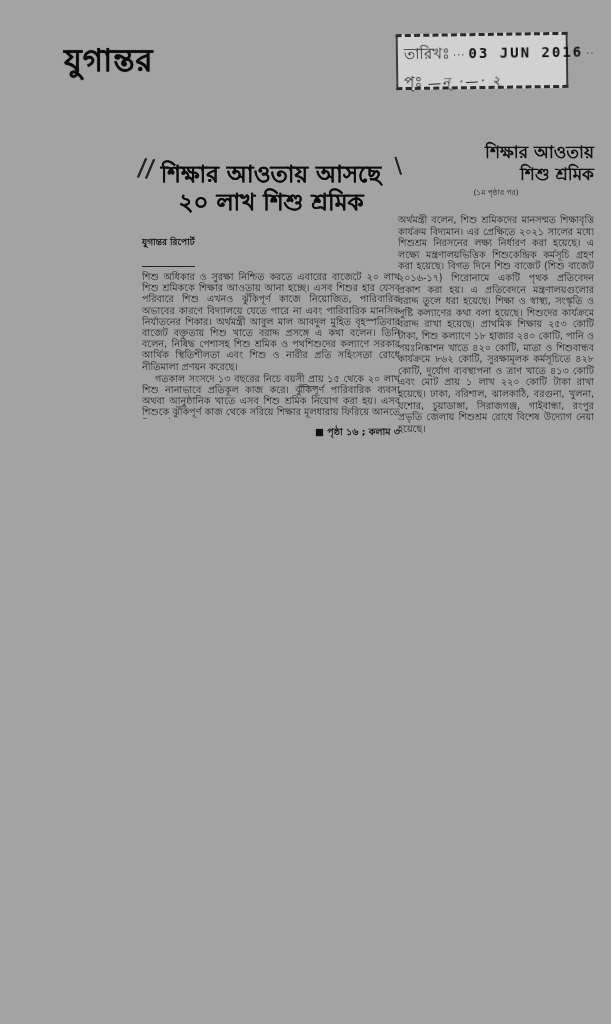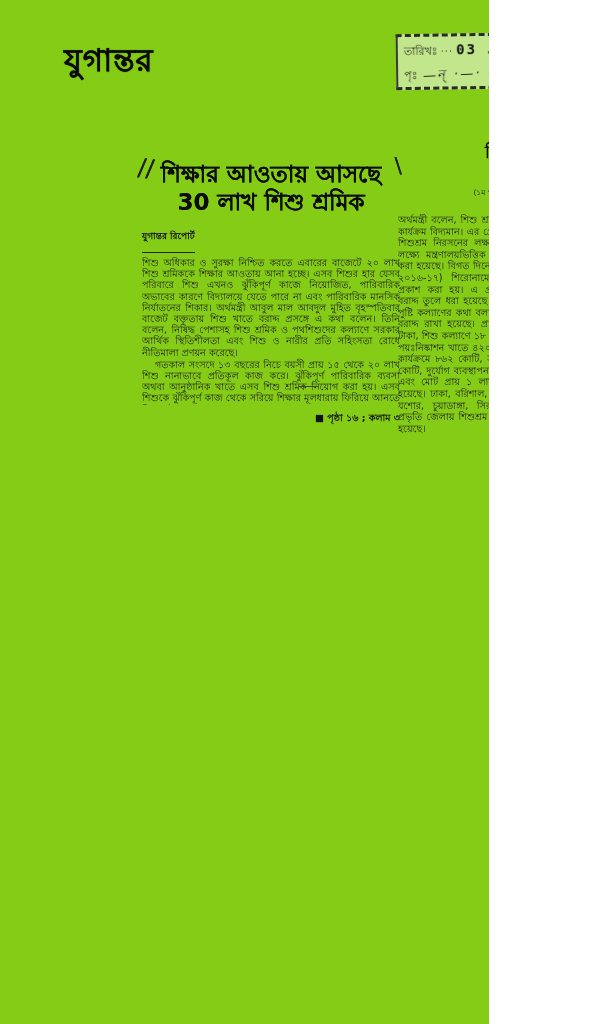--- a/index.html
+++ b/index.html
@@ -1,19 +1,19 @@
 <!DOCTYPE html>
 <html><head>
 <meta charset="utf-8">
 <style>
   * { margin:0; padding:0; box-sizing:border-box; }
   html,body { background:#ffffff; }
   .page {
-    position:relative; width:489px; height:1024px;
-    background:#84cc16; overflow:hidden;
+    position:relative; width:611px; height:1024px;
+    background:#a3a3a3; overflow:hidden;
     font-family:"DejaVu Sans","Liberation Sans",sans-serif;
     color:#1a1a1a;
   }
 
   
   .masthead {
     position:absolute; left:64px; top:36px;
     font-size:31px; font-weight:bold; color:#0a0a0a;
     letter-spacing:1px;
     text-shadow:0 0 1px rgba(0,0,0,.75);
@@ -23,21 +23,21 @@
   
   .stamp {
     position:absolute; left:396px; top:33px; width:172px; height:56px;
     border-top:3px dashed #2a2a2a; border-bottom:3px dashed #2a2a2a;
     border-left:2px solid #3a3a3a; border-right:2px solid #3a3a3a;
     transform:rotate(-0.8deg);
     padding:5px 5px 2px 6px;
     background:rgba(255,255,255,.5);
   }
   .stamp-row1 { display:flex; align-items:baseline; gap:3px; white-space:nowrap; }
-  .stamp-blabel { font-size:11px; color:#222; filter:blur(.3px); }
+  .stamp-blabel { font-size:15px; color:#222; filter:blur(.3px); }
   .stamp-dots { font-size:10px; letter-spacing:1px; color:#333; }
   .stamp-date {
     font-size:14px; font-weight:bold; letter-spacing:2px; color:#111;
     font-family:"DejaVu Sans Mono","Liberation Mono",monospace;
     filter:blur(.2px);
   }
   .stamp-row2 { display:flex; align-items:baseline; gap:6px; margin-top:3px; white-space:nowrap; }
   .scribble {
     font-size:13px; color:#222; transform:skewX(-12deg) rotate(-2deg);
     display:inline-block; filter:blur(.3px); letter-spacing:2px;
@@ -52,22 +52,22 @@
   }
   .slash-left {
     position:absolute; left:-4px; top:-6px; font-size:24px; font-weight:normal;
     transform:rotate(6deg); color:#222;
   }
   .slash-right {
     position:absolute; right:-2px; top:-8px; font-size:22px; font-weight:normal;
     color:#222;
   }
   .byline {
-    display:inline-block; margin-top:13px; font-size:9px; font-weight:bold;
-    color:#111; border-bottom:1.5px solid #222; padding-bottom:8px;
+    display:inline-block; margin-top:19px; font-size:9px; font-weight:bold;
+    color:#111; border-bottom:1.5px solid #222; padding-bottom:16px;
     filter:blur(.25px);
   }
   .article-body {
     margin-top:4px; height:148px; overflow:hidden;
     font-size:9.6px; line-height:11.2px; text-align:justify;
     color:#222; filter:blur(.32px);
   }
   .article-body p + p { text-indent:13px; margin-top:1px; }
   .jump-line { text-align:right; margin-top:1px; }
   .jump-note { font-size:9.5px; font-weight:bold; color:#111; filter:blur(.2px); white-space:nowrap; }
@@ -107,21 +107,21 @@
       <span class="stamp-blabel">পৃঃ</span>
       <span class="scribble">—ন্ ·—· ২</span>
     </div>
   </div>
 
   <div class="article-main">
     <div class="headline">
       <span class="slash-left">//</span>
       <span class="slash-right">\</span>
       <div>শিক্ষার আওতায় আসছে</div>
-      <div>30 লাখ শিশু শ্রমিক</div>
+      <div>২০ লাখ শিশু শ্রমিক</div>
     </div>
     <div class="byline">যুগান্তর রিপোর্ট</div>
     <div class="article-body">
       <p>শিশু অধিকার ও সুরক্ষা নিশ্চিত করতে এবারের বাজেটে ২০ লাখ শিশু শ্রমিককে শিক্ষার আওতায় আনা হচ্ছে। এসব শিশুর হার যেসব পরিবারে শিশু এখনও ঝুঁকিপূর্ণ কাজে নিয়োজিত, পারিবারিক অভাবের কারণে বিদ্যালয়ে যেতে পারে না এবং পারিবারিক মানসিক নির্যাতনের শিকার। অর্থমন্ত্রী আবুল মাল আবদুল মুহিত বৃহস্পতিবার বাজেট বক্তৃতায় শিশু খাতে বরাদ্দ প্রসঙ্গে এ কথা বলেন। তিনি বলেন, নিষিদ্ধ পেশাসহ শিশু শ্রমিক ও পথশিশুদের কল্যাণে সরকার আর্থিক স্থিতিশীলতা এবং শিশু ও নারীর প্রতি সহিংসতা রোধে নীতিমালা প্রণয়ন করেছে।</p>
       <p>গতকাল সংসদে ১৩ বছরের নিচে বয়সী প্রায় ১৫ থেকে ২০ লাখ শিশু নানাভাবে প্রতিকূল কাজ করে। ঝুঁকিপূর্ণ পারিবারিক ব্যবসা অথবা আনুষ্ঠানিক খাতে এসব শিশু শ্রমিক নিয়োগ করা হয়। এসব শিশুকে ঝুঁকিপূর্ণ কাজ থেকে সরিয়ে শিক্ষার মূলধারায় ফিরিয়ে আনতে বিশেষ উদ্যোগ নেয়া হয়েছে।</p>
     </div>
     <div class="jump-line">
       <span class="jump-note">■ পৃষ্ঠা ১৬ ; কলাম ৩</span>
     </div>
     <div class="pencil-dash"></div>

